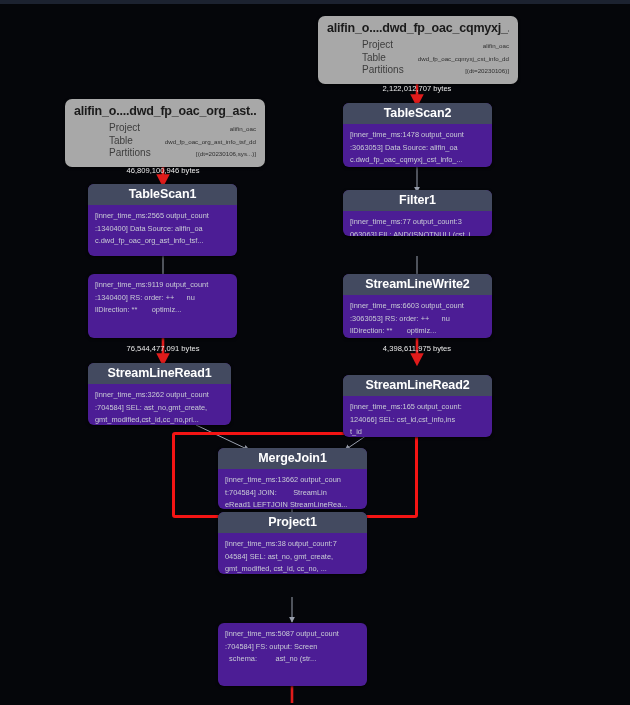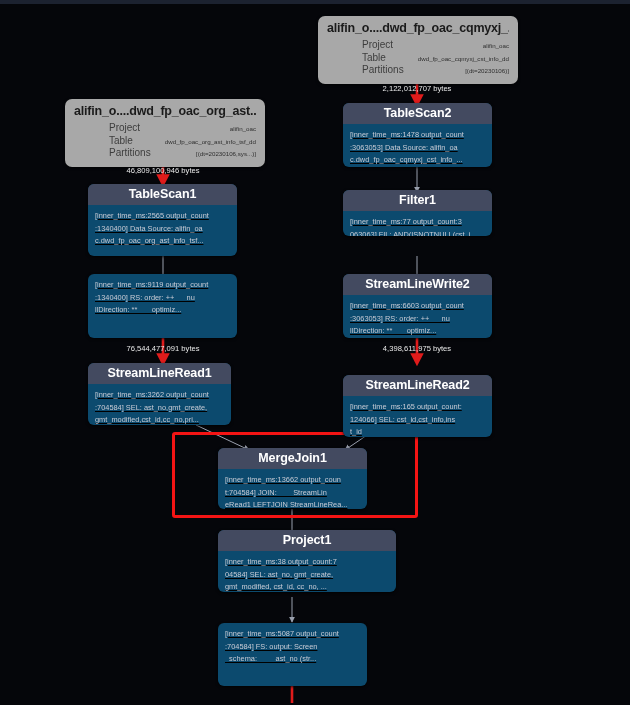--- a/index.html
+++ b/index.html
@@ -68,38 +68,37 @@
     color: #2f2f2f;
     font-size: 6.2px;
     text-align: right;
     white-space: nowrap;
   }
 
   
   .opnode {
     position: absolute;
     border-radius: 6px;
-    background: #0c4a6e;
+    background: #4c1d95;
     box-shadow: 0 1px 3px rgba(0,0,0,.8);
     overflow: hidden;
     box-sizing: border-box;
   }
   .opnode .op-title {
     background: #434a60;
     color: #ffffff;
     font-size: 12.5px;
     font-weight: bold;
     text-align: center;
     padding: 3px 0 4px 0;
     letter-spacing: -0.1px;
     white-space: nowrap;
   }
   .opnode .op-body {
     padding: 5px 7px 6px 7px;
-    text-decoration: underline;
   }
   .opnode .op-line {
     color: #c9ccd6;
     font-size: 7.4px;
     line-height: 12.6px;
     white-space: pre;
     overflow: hidden;
   }
 
   
@@ -260,21 +259,21 @@
 
   <div class="opnode" style="left:218px; top:448px; width:149px; height:61px;">
     <div class="op-title">MergeJoin1</div>
     <div class="op-body">
       <div class="op-line">[inner_time_ms:13662 output_coun</div>
       <div class="op-line">t:704584] JOIN:        StreamLin</div>
       <div class="op-line">eRead1 LEFTJOIN StreamLineRea...</div>
     </div>
   </div>
 
-  <div class="opnode" style="left:218px; top:530px; width:178px; height:62px;">
+  <div class="opnode" style="left:218px; top:512px; width:149px; height:62px;">
     <div class="op-title">Project1</div>
     <div class="op-body">
       <div class="op-line">[inner_time_ms:38 output_count:7</div>
       <div class="op-line">04584] SEL: ast_no, gmt_create,</div>
       <div class="op-line">gmt_modified, cst_id, cc_no, ...</div>
     </div>
   </div>
 
   <div class="opnode" style="left:218px; top:623px; width:149px; height:63px;">
     <div class="op-body">

